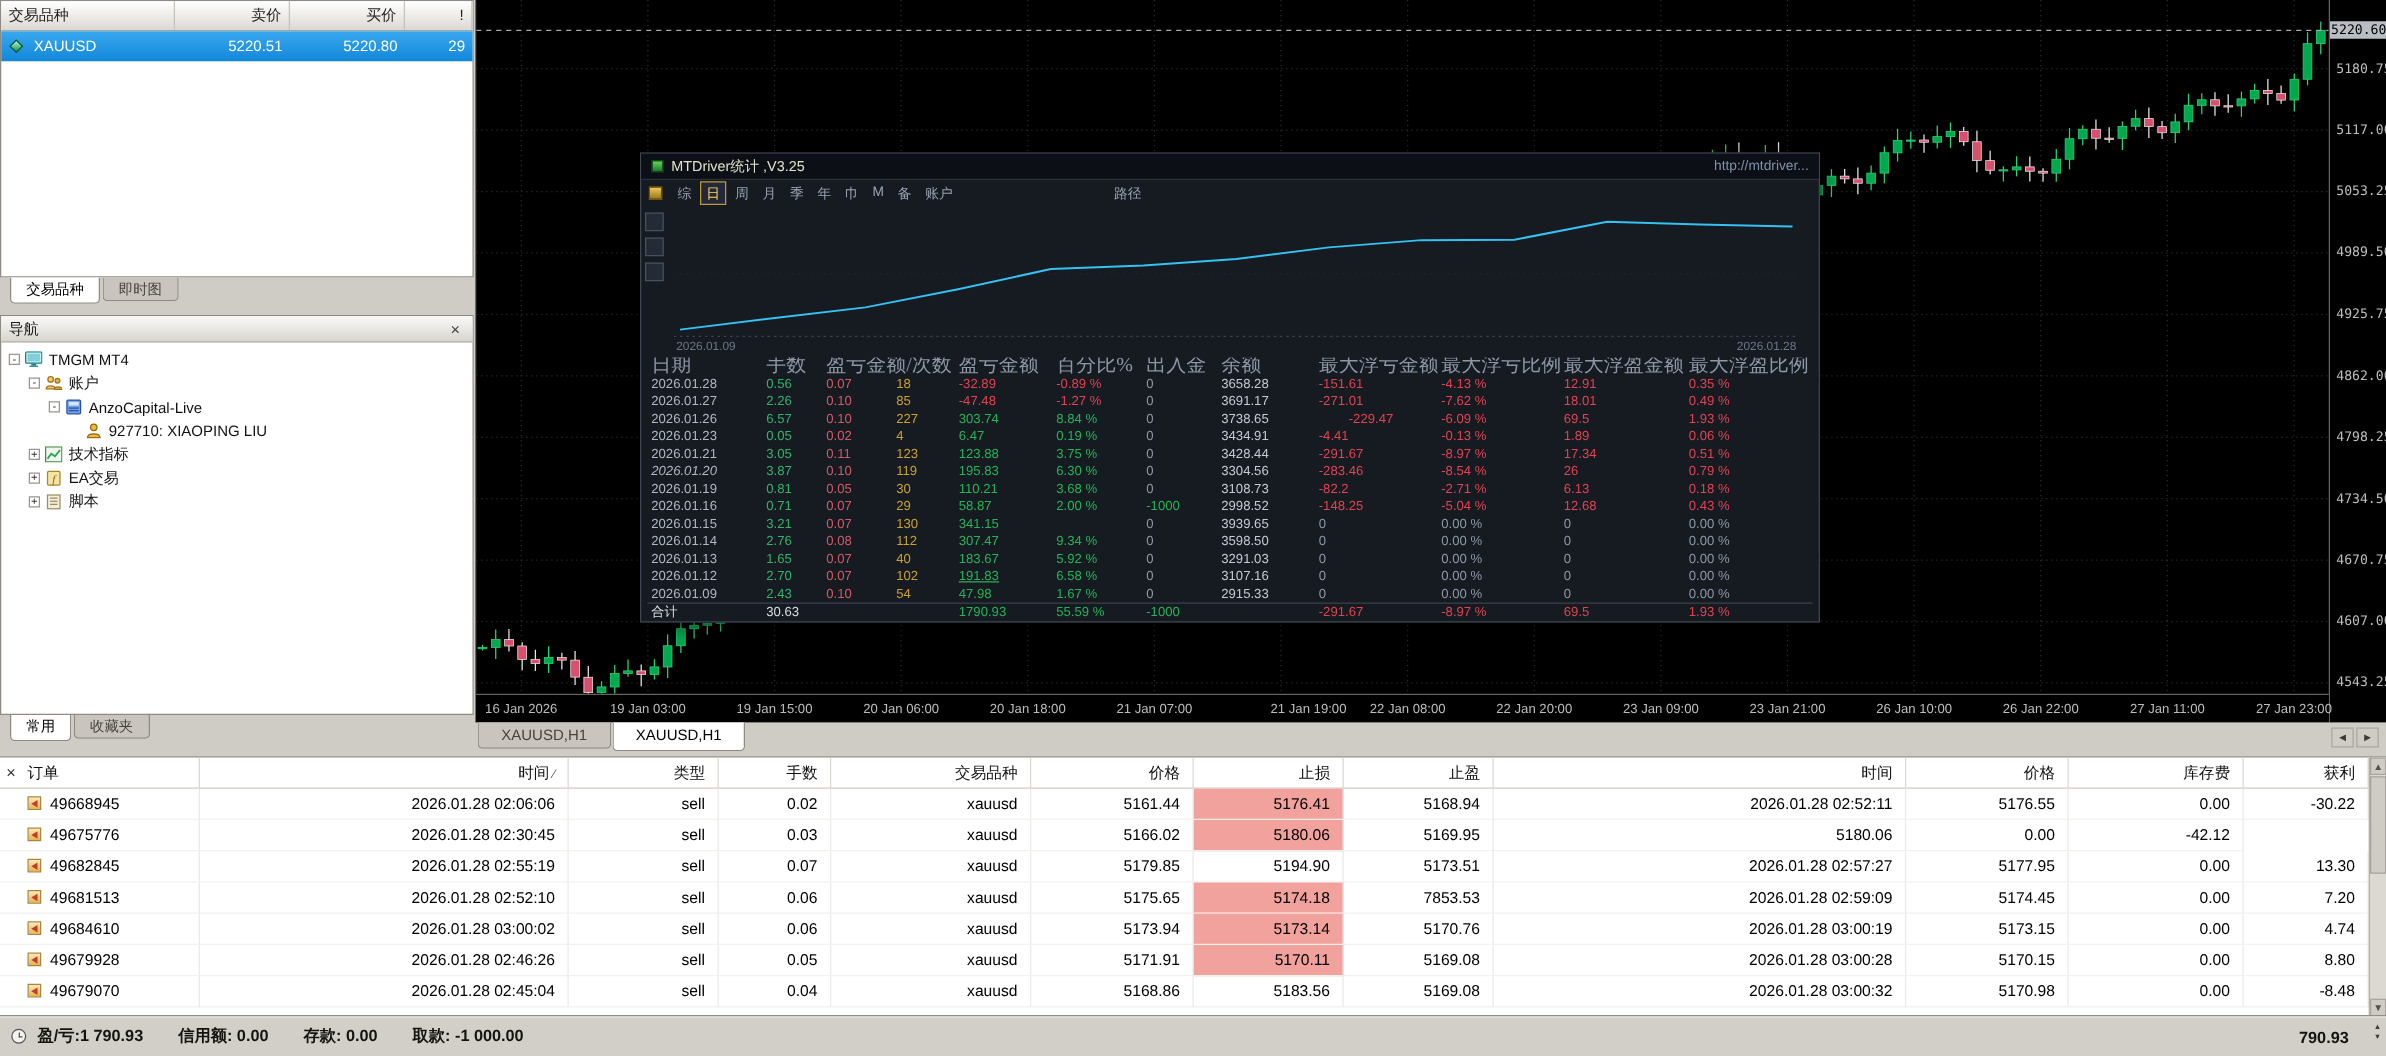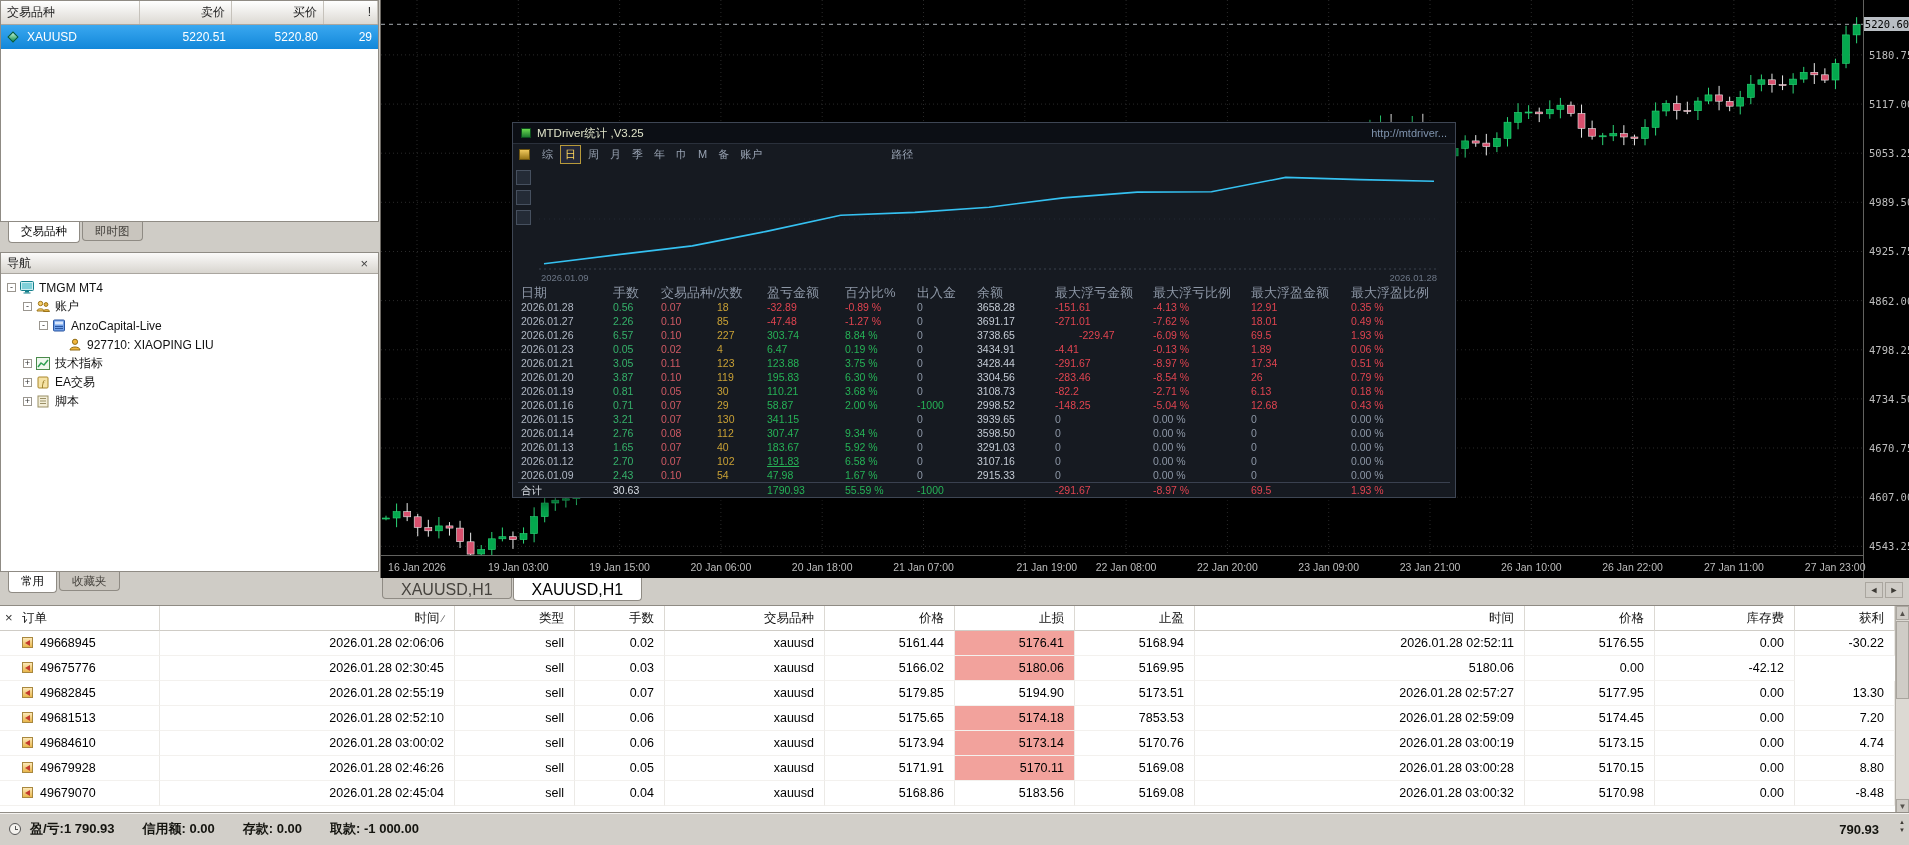--- a/index.html
+++ b/index.html
@@ -55,27 +55,27 @@
 .sp-item.path{margin-left:118px;}
 #sp-side{position:absolute;left:3px;top:47px;display:flex;flex-direction:column;gap:5px;}
 .sp-side-btn{width:15px;height:15px;background:#242b36;border:1px solid #46505f;}
 #equity-svg{position:absolute;left:26px;top:45px;}
 .sp-date{position:absolute;top:149px;font-size:9.5px;color:#6d7787;}
 #sp-date-start{left:28px;}
 #sp-date-end{right:18px;}
 #sp-table{position:absolute;left:5px;top:163px;right:5px;bottom:3px;font-size:10.5px;}
 .sp-row{display:grid;grid-template-columns:92px 48px 56px 50px 78px 72px 60px 78px 98px 98px 100px 104px;height:14px;line-height:14px;}
 .sp-cell{padding-left:3px;white-space:nowrap;overflow:hidden;}
-.sp-row.header{color:#8d97a6;font-size:13px;}
+.sp-row.header{color:#8d97a6;font-size:16px;font-family:Liberation Serif, serif;}
 .sp-row.total{border-top:1px solid #3a4150;}
 
 
 #chart-tabbar{position:absolute;left:380px;top:578px;width:1529px;height:27px;background:#cfccc6;display:flex;align-items:flex-start;padding-left:2px;}
 #chart-tabs{display:flex;align-items:flex-start;}
-.ctab{font-size:16px;color:#46433e;background:#c9c5be;border:1px solid #8f8b84;border-top:none;border-radius:0 0 4px 4px;padding:3px 18px 0;height:21px;margin-right:1px;white-space:nowrap;}
+.ctab{font-size:12px;color:#46433e;background:#c9c5be;border:1px solid #8f8b84;border-top:none;border-radius:0 0 4px 4px;padding:3px 18px 0;height:21px;margin-right:1px;white-space:nowrap;}
 .ctab.active{background:#fff;color:#000;height:23px;}
 #tab-scrolls{margin-left:auto;display:flex;gap:2px;padding:4px 6px 0 0;}
 .tsbtn{width:18px;height:16px;font-size:9px;color:#3d3a35;text-align:center;line-height:15px;background:#cfccc6;border:1px solid #aaa69f;}
 
 
 #terminal{left:0;top:605px;width:1909px;height:240px;background:#fff;border-top:1px solid #8f8b84;}
 #terminal-close{position:absolute;left:5px;top:4px;font-size:13px;color:#333;z-index:3;}
 .t-row{display:grid;grid-template-columns:160px 295px 120px 90px 160px 130px 120px 120px 330px 130px 140px 100px;}
 .tcell{font-size:12.5px;color:#000;line-height:25px;height:25px;text-align:right;padding-right:10px;white-space:nowrap;overflow:hidden;border-right:1px solid #eceae6;}
 .tcell.left{text-align:left;padding-left:22px;padding-right:2px;}
@@ -589,21 +589,21 @@
           <line x1="0" y1="101" x2="900" y2="101" stroke="#39414e" stroke-dasharray="2,3"></line>
           <line x1="0" y1="51" x2="900" y2="51" stroke="#222936" stroke-dasharray="1,4"></line>
           <polyline points="5.0,95.7 79.2,86.6 153.3,77.9 227.5,63.4 301.7,47.2 375.8,44.4 450.0,39.2 524.2,29.9 598.3,24.1 672.5,23.8 746.7,9.4 820.8,11.6 895.0,13.2" fill="none" stroke="#35c1f1" stroke-width="1.6"></polyline>
         </svg>
       <div id="sp-date-start" class="sp-date">2026.01.09</div>
       <div id="sp-date-end" class="sp-date">2026.01.28</div>
       <div id="sp-table">
           <div class="sp-row header">
             <div class="sp-cell">日期</div>
             <div class="sp-cell">手数</div>
-            <div class="sp-cell" style="grid-column: 3 / span 2;">交易品种/次数</div>
+            <div class="sp-cell" style="grid-column: 3 / span 2;">盈亏金额/次数</div>
             <div class="sp-cell">盈亏金额</div>
             <div class="sp-cell">百分比%</div>
             <div class="sp-cell">出入金</div>
             <div class="sp-cell">余额</div>
             <div class="sp-cell">最大浮亏金额</div>
             <div class="sp-cell">最大浮亏比例</div>
             <div class="sp-cell">最大浮盈金额</div>
             <div class="sp-cell">最大浮盈比例</div>
           </div>
           <div class="sp-row">
@@ -670,21 +670,21 @@
             <div class="sp-cell" style="color: rgb(38, 179, 87);">123.88</div>
             <div class="sp-cell" style="color: rgb(38, 179, 87);">3.75 %</div>
             <div class="sp-cell" style="color: rgb(141, 151, 166);">0</div>
             <div class="sp-cell" style="color: rgb(196, 203, 213);">3428.44</div>
             <div class="sp-cell" style="color: rgb(224, 68, 80);">-291.67</div>
             <div class="sp-cell" style="color: rgb(224, 68, 80);">-8.97 %</div>
             <div class="sp-cell" style="color: rgb(224, 68, 80);">17.34</div>
             <div class="sp-cell" style="color: rgb(224, 68, 80);">0.51 %</div>
           </div>
           <div class="sp-row">
-            <div class="sp-cell" style="color: rgb(176, 184, 196);">2026.01.20</div>
+            <div class="sp-cell" style="color: rgb(176, 184, 196); font-style: italic;">2026.01.20</div>
             <div class="sp-cell" style="color: rgb(53, 177, 106);">3.87</div>
             <div class="sp-cell" style="color: rgb(208, 90, 100);">0.10</div>
             <div class="sp-cell" style="color: rgb(201, 161, 53);">119</div>
             <div class="sp-cell" style="color: rgb(38, 179, 87);">195.83</div>
             <div class="sp-cell" style="color: rgb(38, 179, 87);">6.30 %</div>
             <div class="sp-cell" style="color: rgb(141, 151, 166);">0</div>
             <div class="sp-cell" style="color: rgb(196, 203, 213);">3304.56</div>
             <div class="sp-cell" style="color: rgb(224, 68, 80);">-283.46</div>
             <div class="sp-cell" style="color: rgb(224, 68, 80);">-8.54 %</div>
             <div class="sp-cell" style="color: rgb(224, 68, 80);">26</div>

